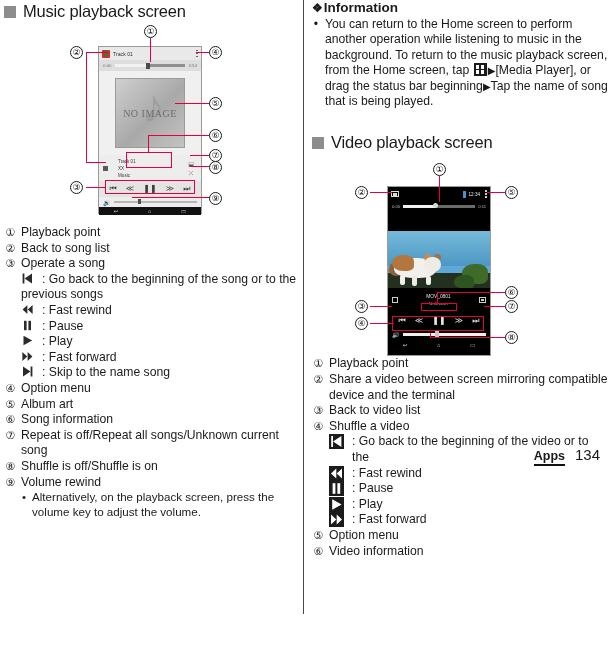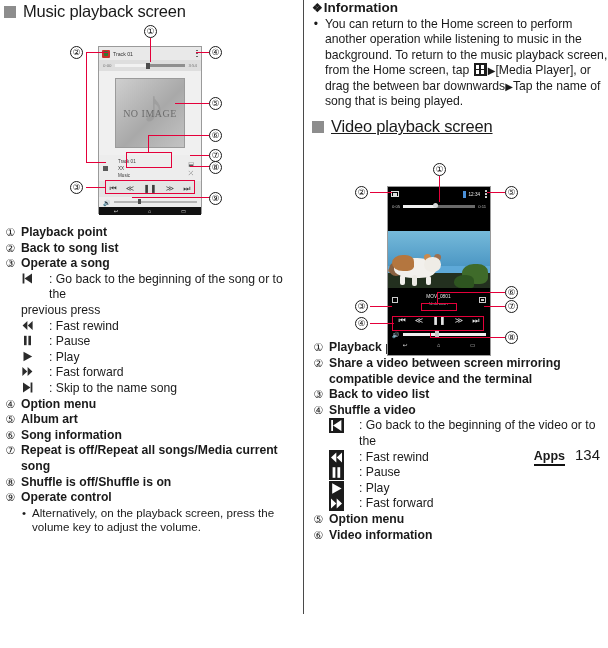--- a/index.html
+++ b/index.html
@@ -48,25 +48,25 @@
   .bullet-row .tx { flex: 1; }
 
   .num-row {
     display: flex; gap: 4px; font-size: 12.2px; line-height: 15.6px;
     align-items: flex-start;
   }
   .num-row .nc {
     flex: none; width: 13px; text-align: center; font-size: 11px;
     line-height: 15.6px;
   }
-  .num-row .tx { flex: 1; font-weight: bold; }
+  .num-row .tx { flex: 1; }
 
   .sub-line {
     font-size: 12.2px; line-height: 15.6px; padding-left: 17px;
-    display: flex; align-items: flex-start; gap: 15px;
+    display: flex; align-items: flex-start; gap: 8px;
   }
   .sub-line .tx { flex: 1; }
   .sub-cont { font-size: 12.2px; line-height: 15.6px; padding-left: 17px; }
 
   .dot-sub {
     display: flex; gap: 6px; font-size: 11.6px; line-height: 14.6px;
     padding-left: 18px;
   }
   .dot-sub .bl { flex: none; }
 
@@ -315,21 +315,21 @@
 
       <div class="sub-line">
         <span class="gi">
           <svg viewBox="0 0 13 13">
               <polygon points="11,1.5 11,11.5 3.5,6.5" fill="#2b2b2b"></polygon>
               <rect x="1.6" y="1.5" width="1.8" height="10" fill="#2b2b2b"></rect>
             </svg>
         </span>
         <span class="tx">: Go back to the beginning of the song or to the</span>
       </div>
-      <div class="sub-cont">previous press</div>
+      <div class="sub-cont">previous songs</div>
 
       <div class="sub-line">
         <span class="gi">
           <svg viewBox="0 0 13 13">
               <polygon points="6.4,2 6.4,11 1.6,6.5" fill="#2b2b2b"></polygon>
               <polygon points="11.6,2 11.6,11 6.8,6.5" fill="#2b2b2b"></polygon>
             </svg>
         </span>
         <span class="tx">: Fast rewind</span>
       </div>
@@ -380,29 +380,29 @@
       <div class="num-row">
         <span class="nc">⑤</span>
         <span class="tx">Album art</span>
       </div>
       <div class="num-row">
         <span class="nc">⑥</span>
         <span class="tx">Song information</span>
       </div>
       <div class="num-row">
         <span class="nc">⑦</span>
-        <span class="tx">Repeat is off/Repeat all songs/Media current song</span>
+        <span class="tx">Repeat is off/Repeat all songs/Unknown current song</span>
       </div>
       <div class="num-row">
         <span class="nc">⑧</span>
         <span class="tx">Shuffle is off/Shuffle is on</span>
       </div>
       <div class="num-row">
         <span class="nc">⑨</span>
-        <span class="tx">Operate control</span>
+        <span class="tx">Volume rewind</span>
       </div>
 
       <div class="dot-sub">
         <span class="bl">•</span>
         <span>Alternatively, on the playback screen, press the volume key to adjust the volume.</span>
       </div>
     </div>
   </div>
 
   <div class="col col-right">
@@ -414,25 +414,25 @@
 
     <div class="bullet-row">
       <span class="bl">•</span>
       <span class="tx">
         <span>You can return to the Home screen to perform another operation while listening to music in the background. To return to the music playback screen, from the Home screen, tap</span>
         <span class="inline-grid-icon">
           <i style="left:2px;top:2px;width:3.4px;height:3.4px;"></i>
           <i style="left:7.2px;top:2px;width:3.4px;height:3.4px;"></i>
           <i style="left:2px;top:7.2px;width:3.4px;height:3.4px;"></i>
           <i style="left:7.2px;top:7.2px;width:3.4px;height:3.4px;"></i>
-        </span><span class="tri">▶</span><span>[Media Player], or drag the between bar downwards</span><span class="tri">▶</span><span>Tap the name of song that is being played.</span>
+        </span><span class="tri">▶</span><span>[Media Player], or drag the status bar beginning</span><span class="tri">▶</span><span>Tap the name of song that is being played.</span>
       </span>
     </div>
 
-    <div class="sec-head" style="margin-top:8px;text-decoration:underline;">
+    <div class="sec-head" style="margin-top:24px;">
       <span class="sq"></span>
       <span>Video playback screen</span>
     </div>
 
     <div style="height:198px"></div>
 
     <div>
       <div class="num-row">
         <span class="nc">①</span>
         <span class="tx">Playback point</span>

